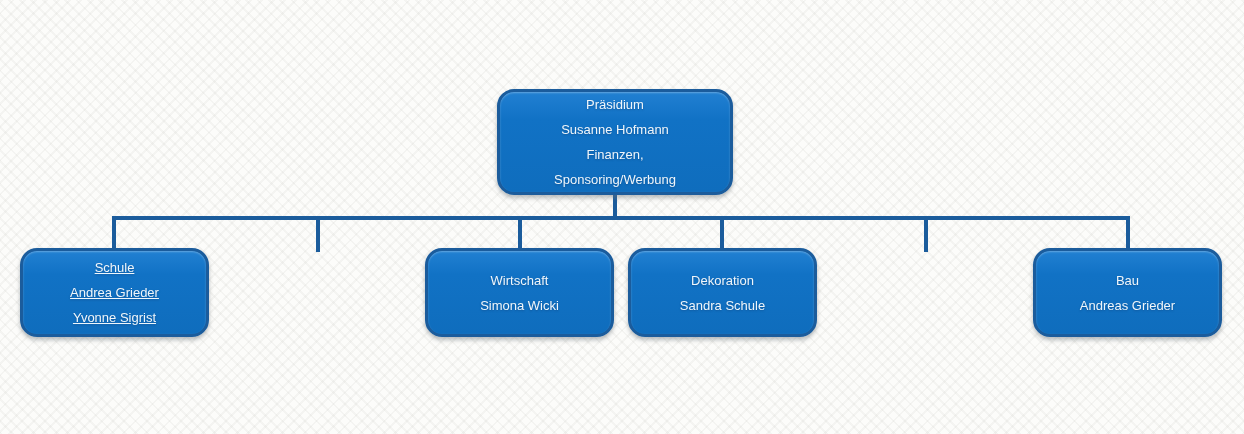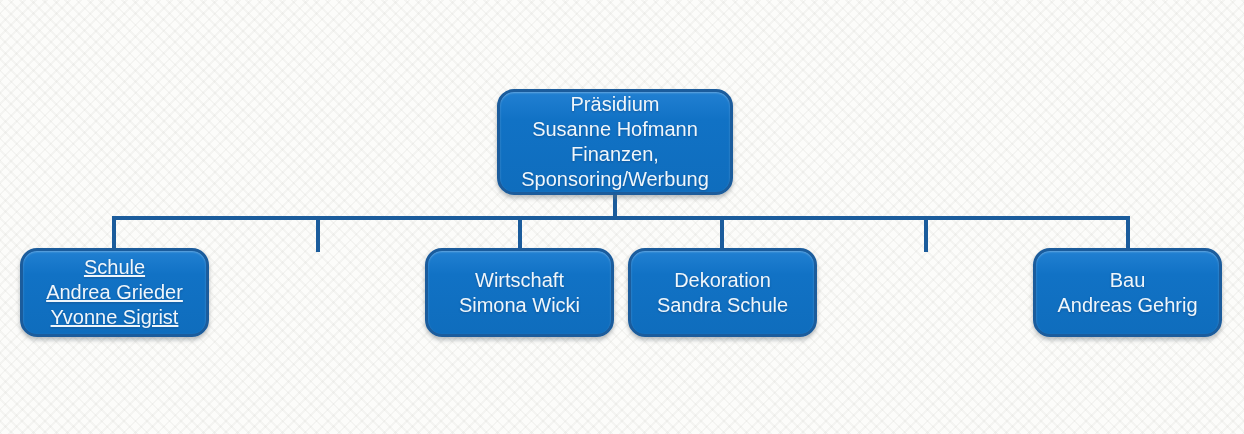--- a/index.html
+++ b/index.html
@@ -27,21 +27,21 @@
       0 3px 4px rgba(105,112,120,0.45);
     color: #eff6fb;
     display: flex;
     align-items: center;
     justify-content: center;
     text-align: center;
   }
 
   .node-text {
     white-space: pre-line;
-    font-size: 20px;
+    font-size: 13px;
     line-height: 25px;
     text-shadow: 0 1px 2px rgba(20,60,110,0.45);
     width: 100%;
   }
 
   .node-root { left: 497px; top: 89px; width: 236px; height: 106px; }
 
   .node-child { top: 248px; width: 189px; height: 89px; }
   #child-0 { left: 20px; text-decoration: underline;  }
   #child-1 { left: 223px; }
@@ -90,16 +90,16 @@
   <div class="node node-child" id="child-2">
     <span class="node-text">Wirtschaft
 Simona Wicki</span>
   </div>
   <div class="node node-child" id="child-3">
     <span class="node-text">Dekoration
 Sandra Schule</span>
   </div>
   <div class="node node-child" id="child-5">
     <span class="node-text">Bau
-Andreas Gehrig</span>
+Andreas Grieder</span>
   </div>
 
 </div>
 
 </body></html>

